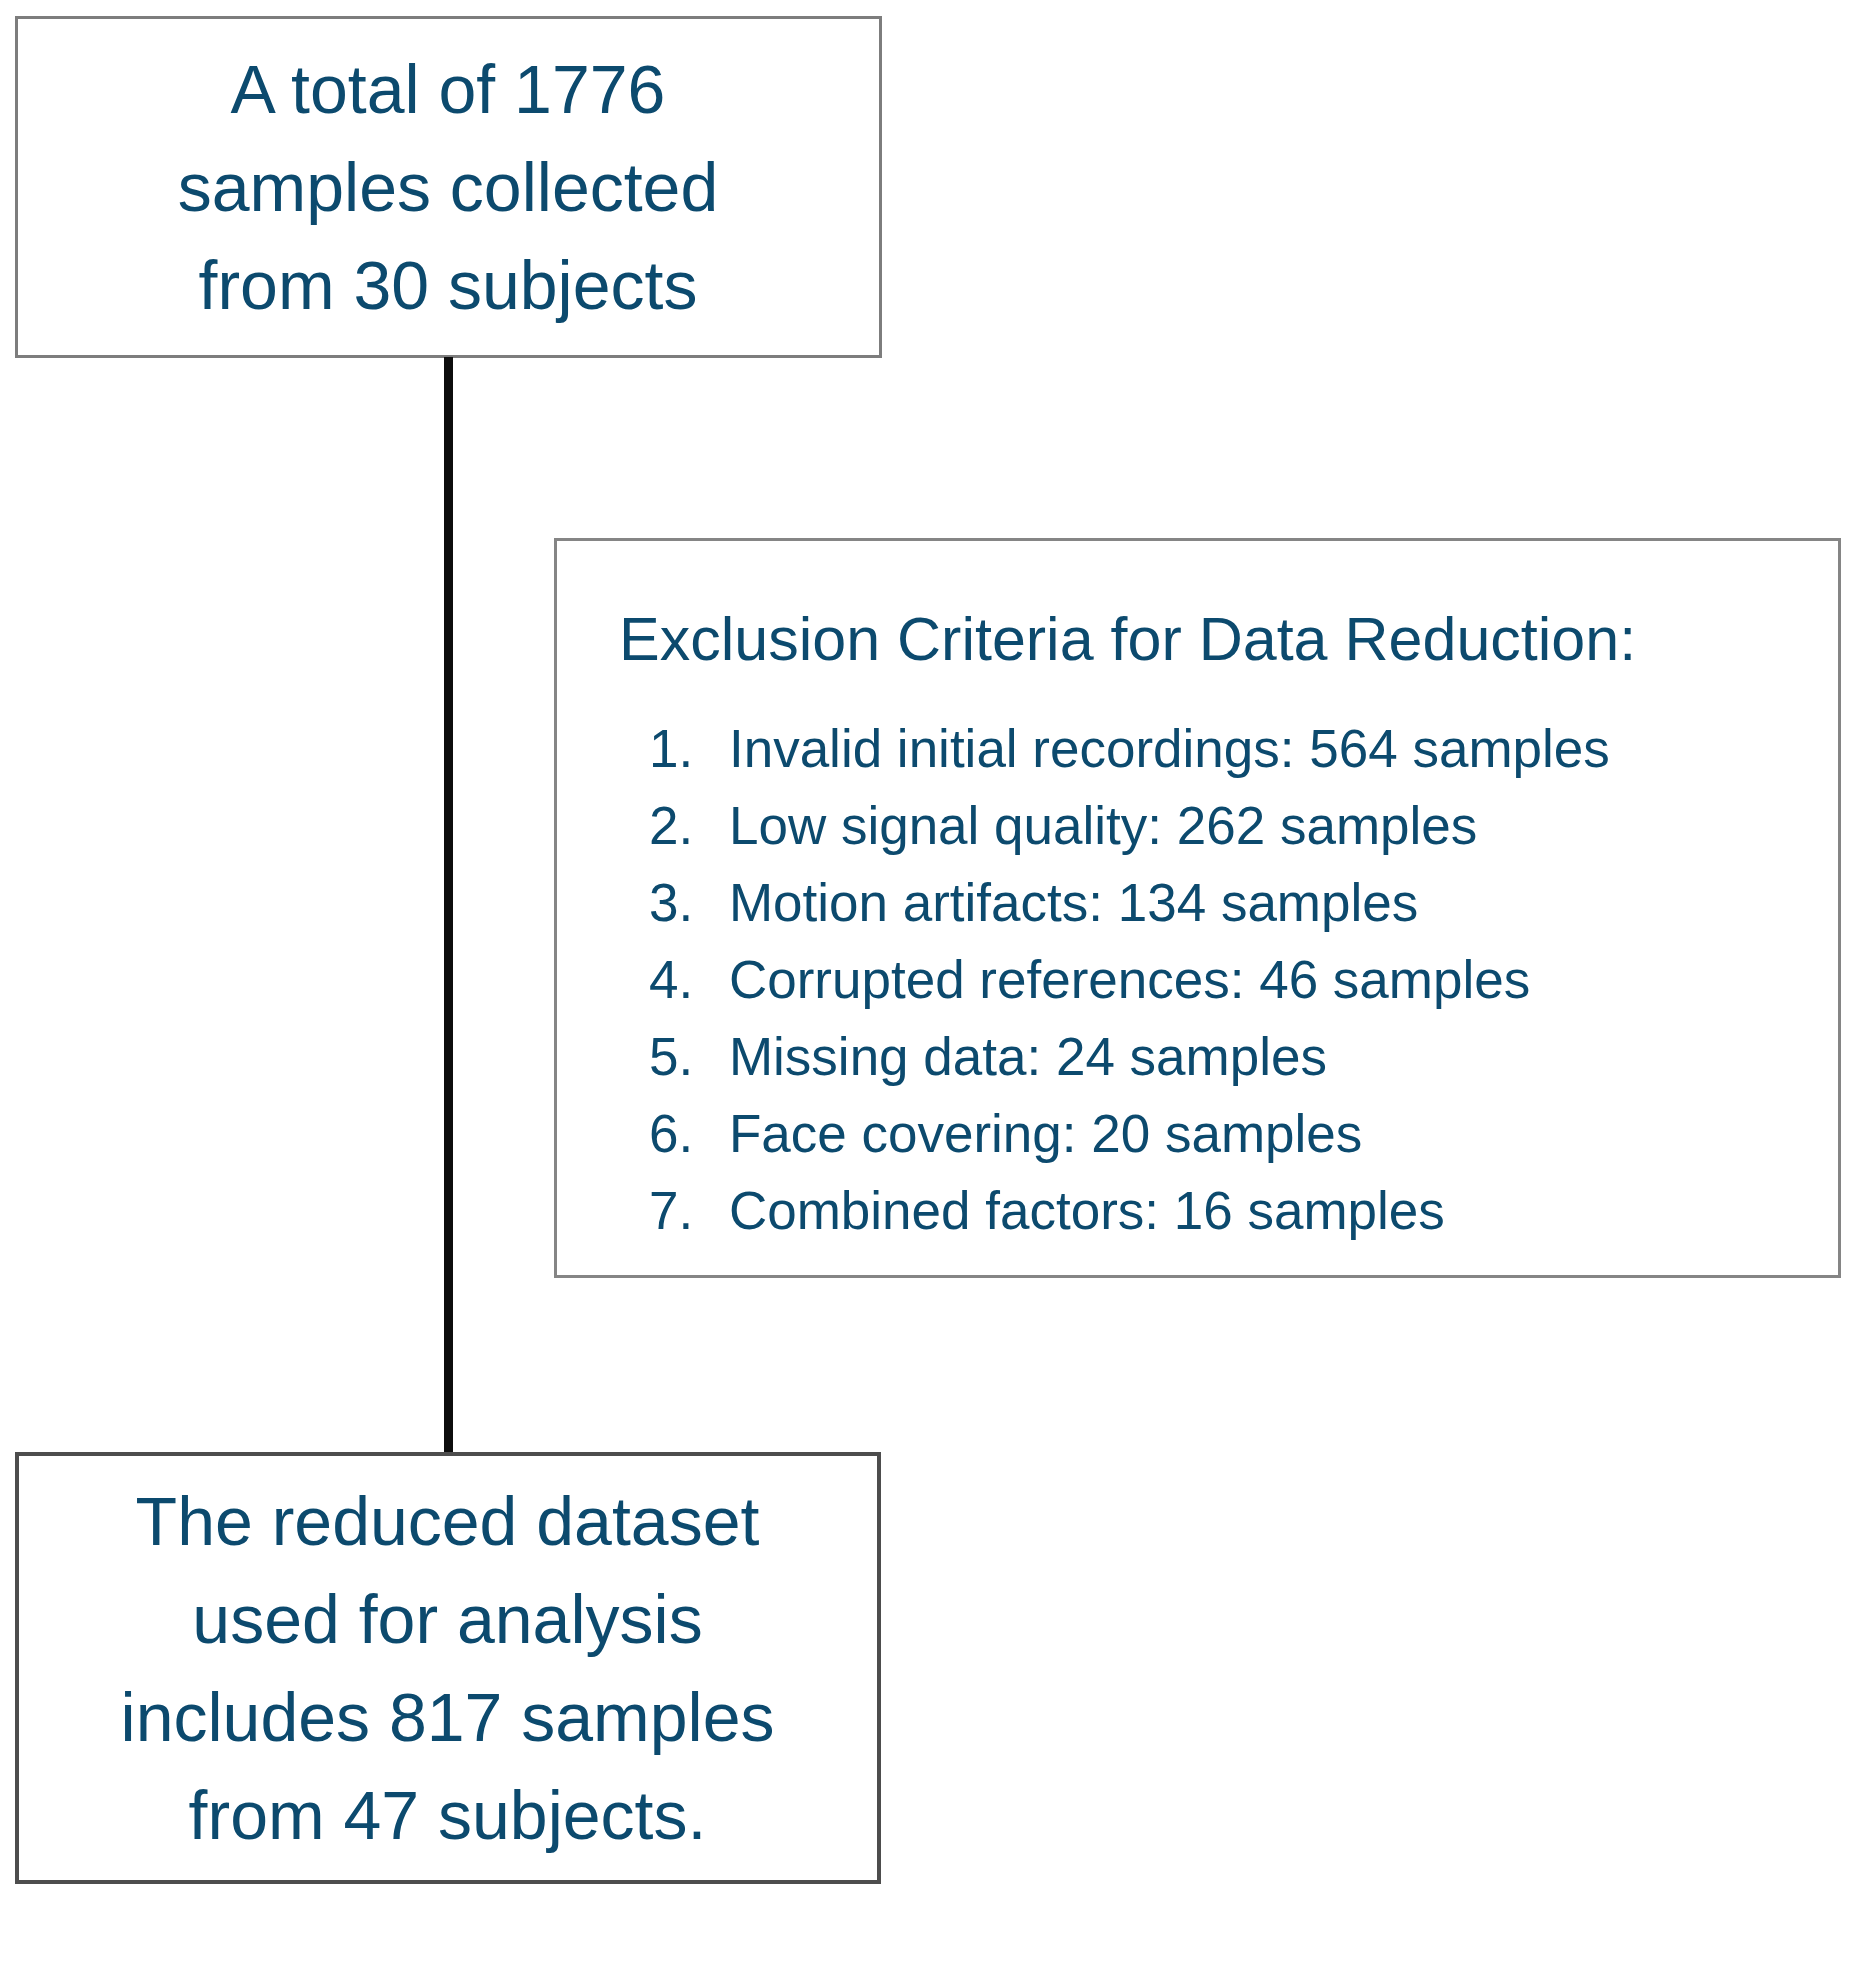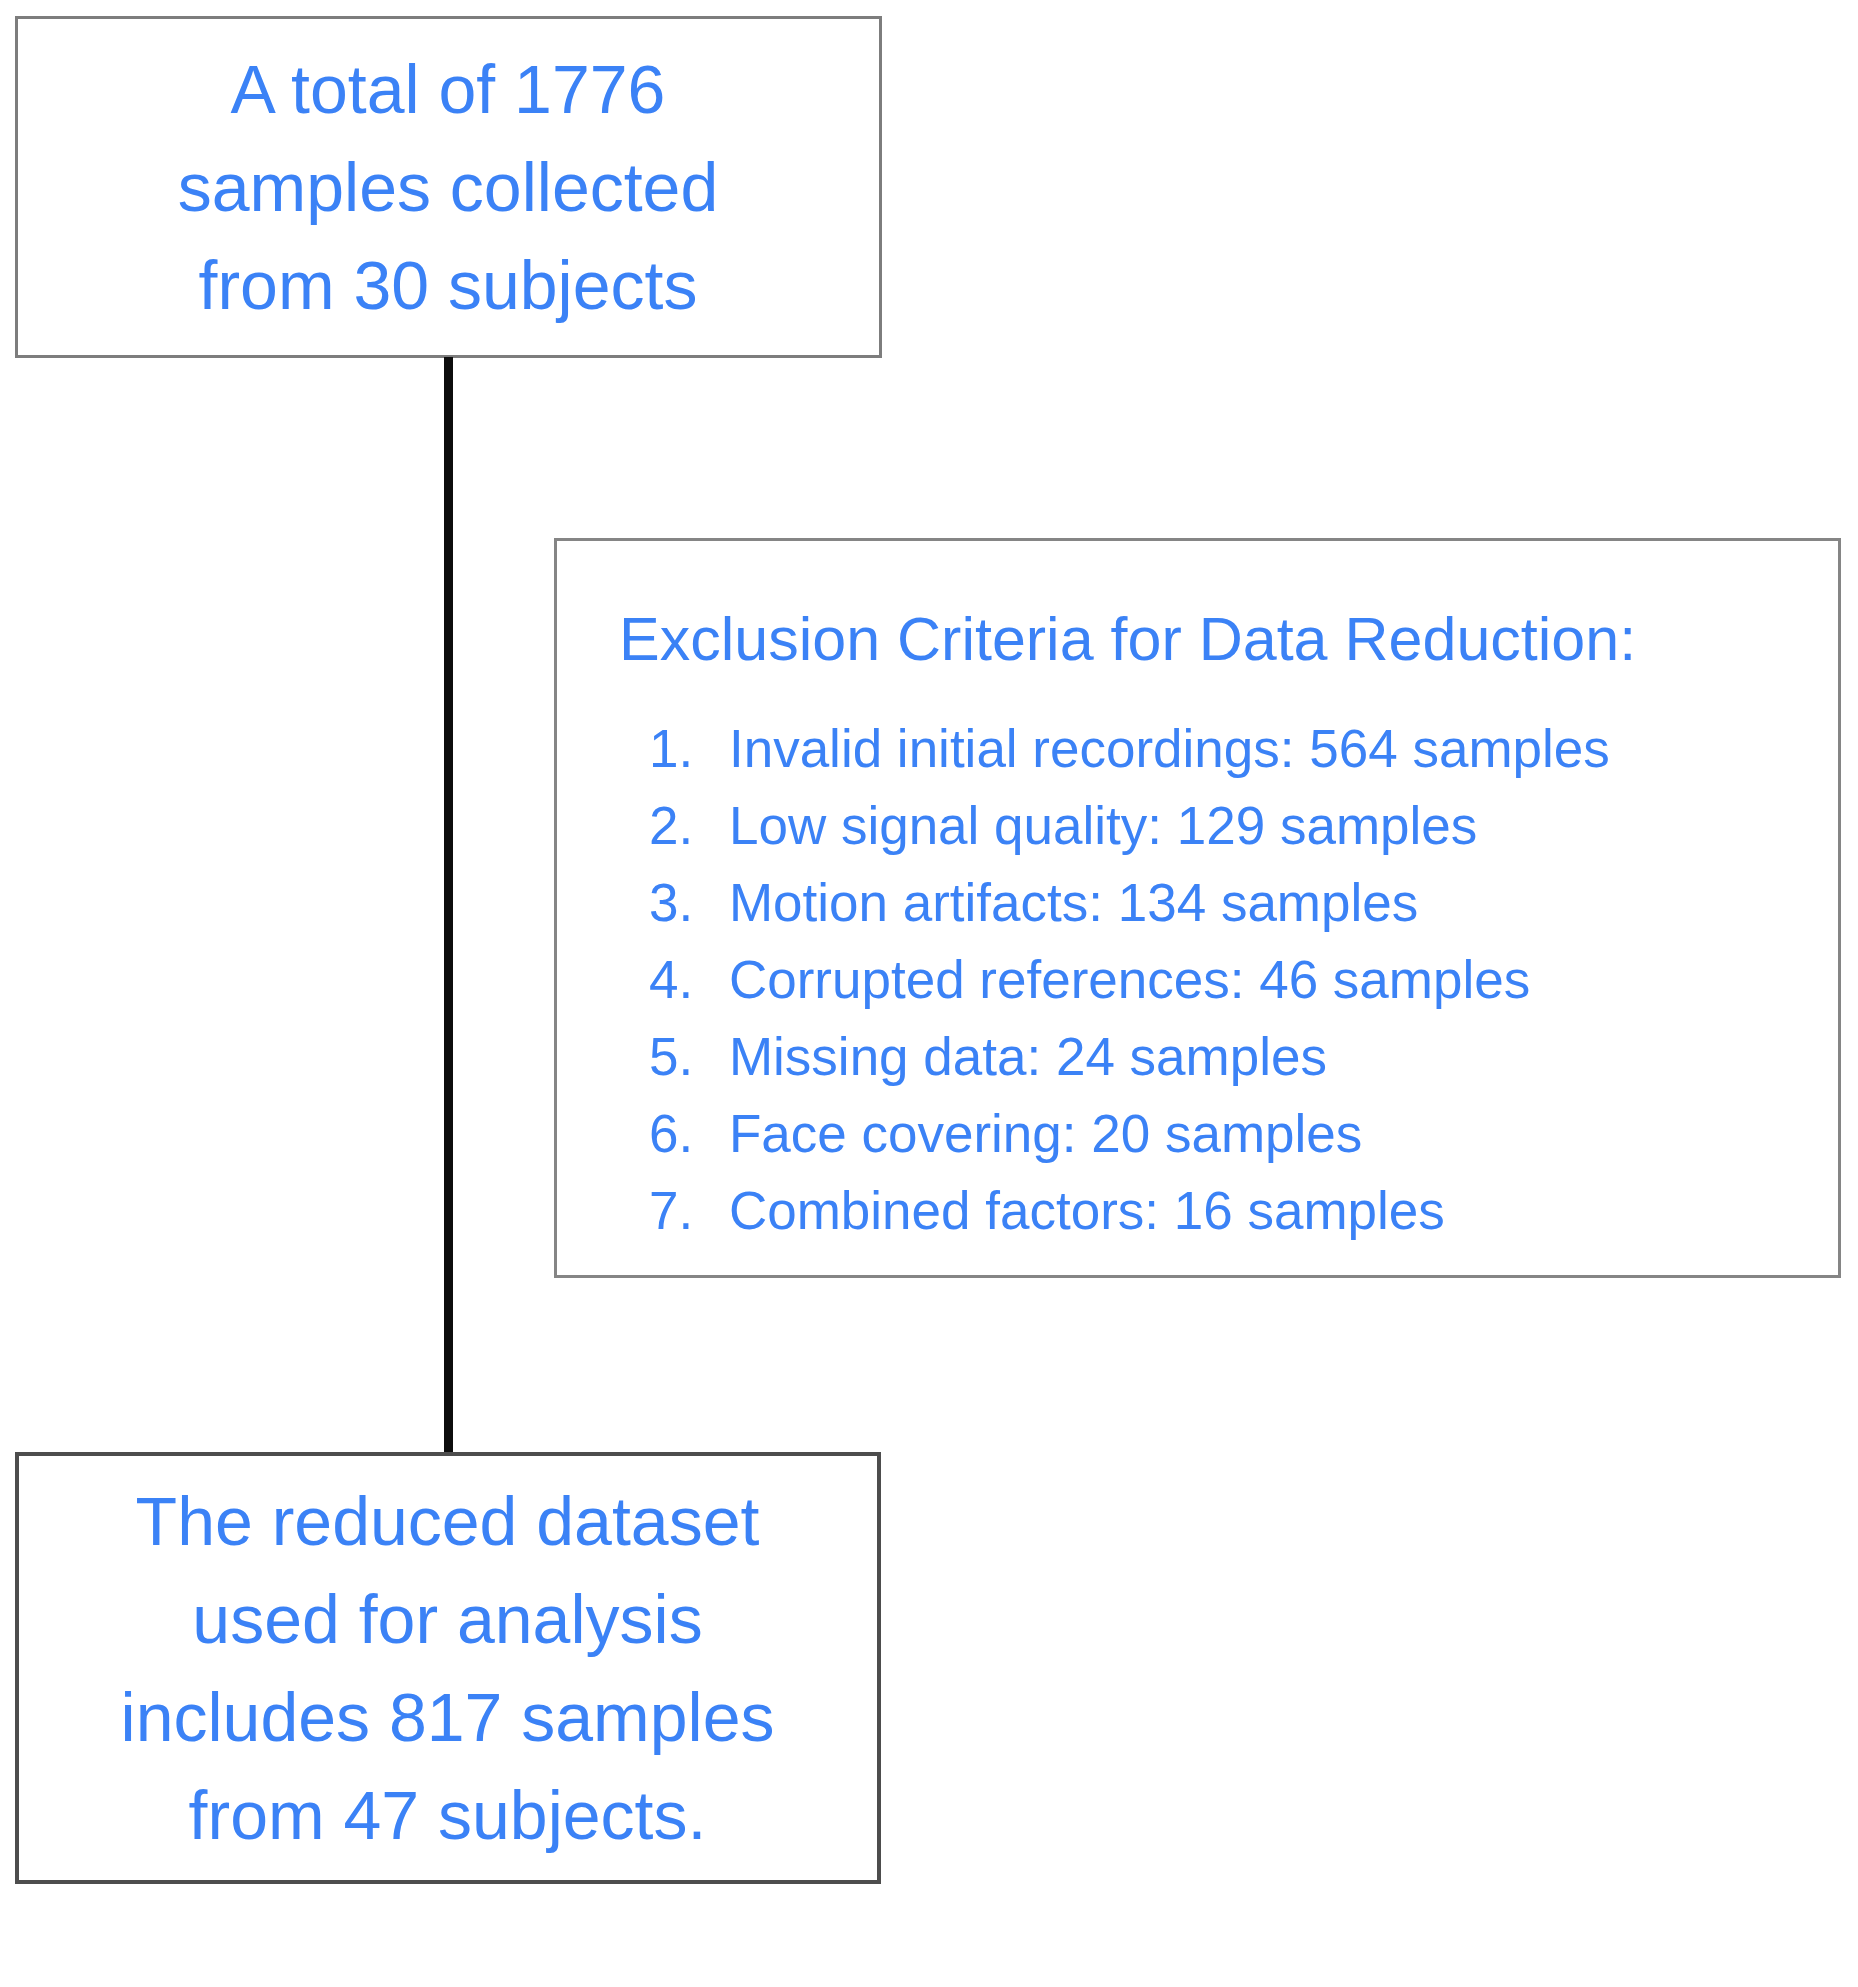--- a/index.html
+++ b/index.html
@@ -6,21 +6,21 @@
     margin: 0;
     padding: 0;
     background: #ffffff;
   }
   #canvas {
     position: relative;
     width: 1476px;
     height: 1988px;
     background: #ffffff;
     font-family: "Liberation Sans", "DejaVu Sans", sans-serif;
-    color: #3b82f6;
+    color: #0c4a6e;
   }
 
   
   .box {
     position: absolute;
     background: #ffffff;
     box-sizing: border-box;
   }
   #top-box {
     left: 14.5px;
@@ -133,21 +133,21 @@
 
   <div id="exclusion-box" class="box">
     <div id="exclusion-title">Exclusion Criteria for Data Reduction:</div>
     <ol id="exclusion-list">
       <li>
         <span class="item-number">1.</span>
         <span class="item-text">Invalid initial recordings: 564 samples</span>
       </li>
       <li>
         <span class="item-number">2.</span>
-        <span class="item-text">Low signal quality: 129 samples</span>
+        <span class="item-text">Low signal quality: 262 samples</span>
       </li>
       <li>
         <span class="item-number">3.</span>
         <span class="item-text">Motion artifacts: 134 samples</span>
       </li>
       <li>
         <span class="item-number">4.</span>
         <span class="item-text">Corrupted references: 46 samples</span>
       </li>
       <li>

